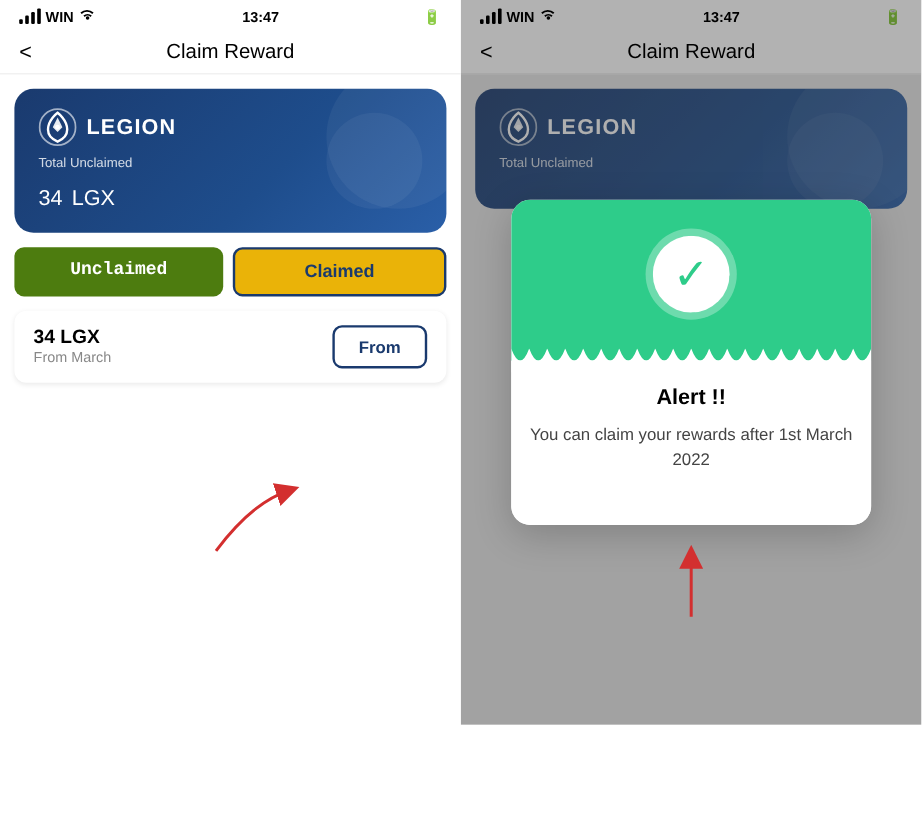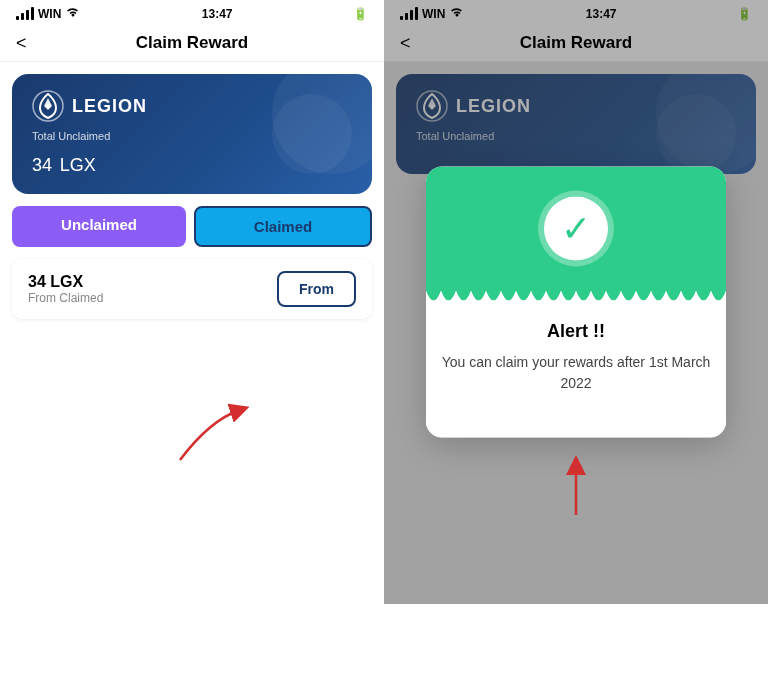--- a/index.html
+++ b/index.html
@@ -50,21 +50,21 @@
     .nav-back {
       position: absolute;
       left: 16px;
       font-size: 18px;
       font-weight: 300;
       color: #000;
       cursor: pointer;
     }
     .nav-title {
       font-size: 17px;
-      font-weight: 700;
+      font-weight: 400;
       color: #000;
     }
 
     
     .legion-card {
       margin: 12px;
       background: linear-gradient(135deg, #1a3a6e 0%, #1e4d8c 60%, #2a5fa8 100%);
       border-radius: 16px;
       padding: 16px 20px;
       color: white;
@@ -131,26 +131,27 @@
     .tab-btn {
       flex: 1;
       padding: 10px;
       border-radius: 8px;
       font-size: 15px;
       font-weight: 600;
       cursor: pointer;
       text-align: center;
     }
     .tab-btn.active {
-      background: #8b5cf6;
+      background: #4d7c0f;
       color: #fff;
       border: none;
+      font-family: Liberation Mono, monospace;
     }
     .tab-btn.inactive {
-      background: #0ea5e9;
+      background: #eab308;
       color: #1a3a6e;
       border: 2px solid #1a3a6e;
     }
 
     
     .reward-item {
       margin: 0 12px;
       background: #fff;
       border-radius: 10px;
       padding: 12px 16px;
@@ -324,21 +325,21 @@
   </div>
 
   <div class="tab-row">
     <div class="tab-btn active">Unclaimed</div>
     <div class="tab-btn inactive">Claimed</div>
   </div>
 
   <div class="reward-item">
     <div class="reward-info">
       <div class="reward-amount">34 LGX</div>
-      <div class="reward-source">From Claimed</div>
+      <div class="reward-source">From March</div>
     </div>
     <button class="claim-btn">From</button>
   </div>
 
   <div class="red-arrow-left">
     <svg width="90" height="90" viewBox="0 0 90 90">
       <defs>
         <marker id="arrowhead-left" markerWidth="8" markerHeight="8" refX="4" refY="4" orient="auto">
           <polygon points="0 0, 8 4, 0 8" fill="#d32f2f"></polygon>
         </marker>

